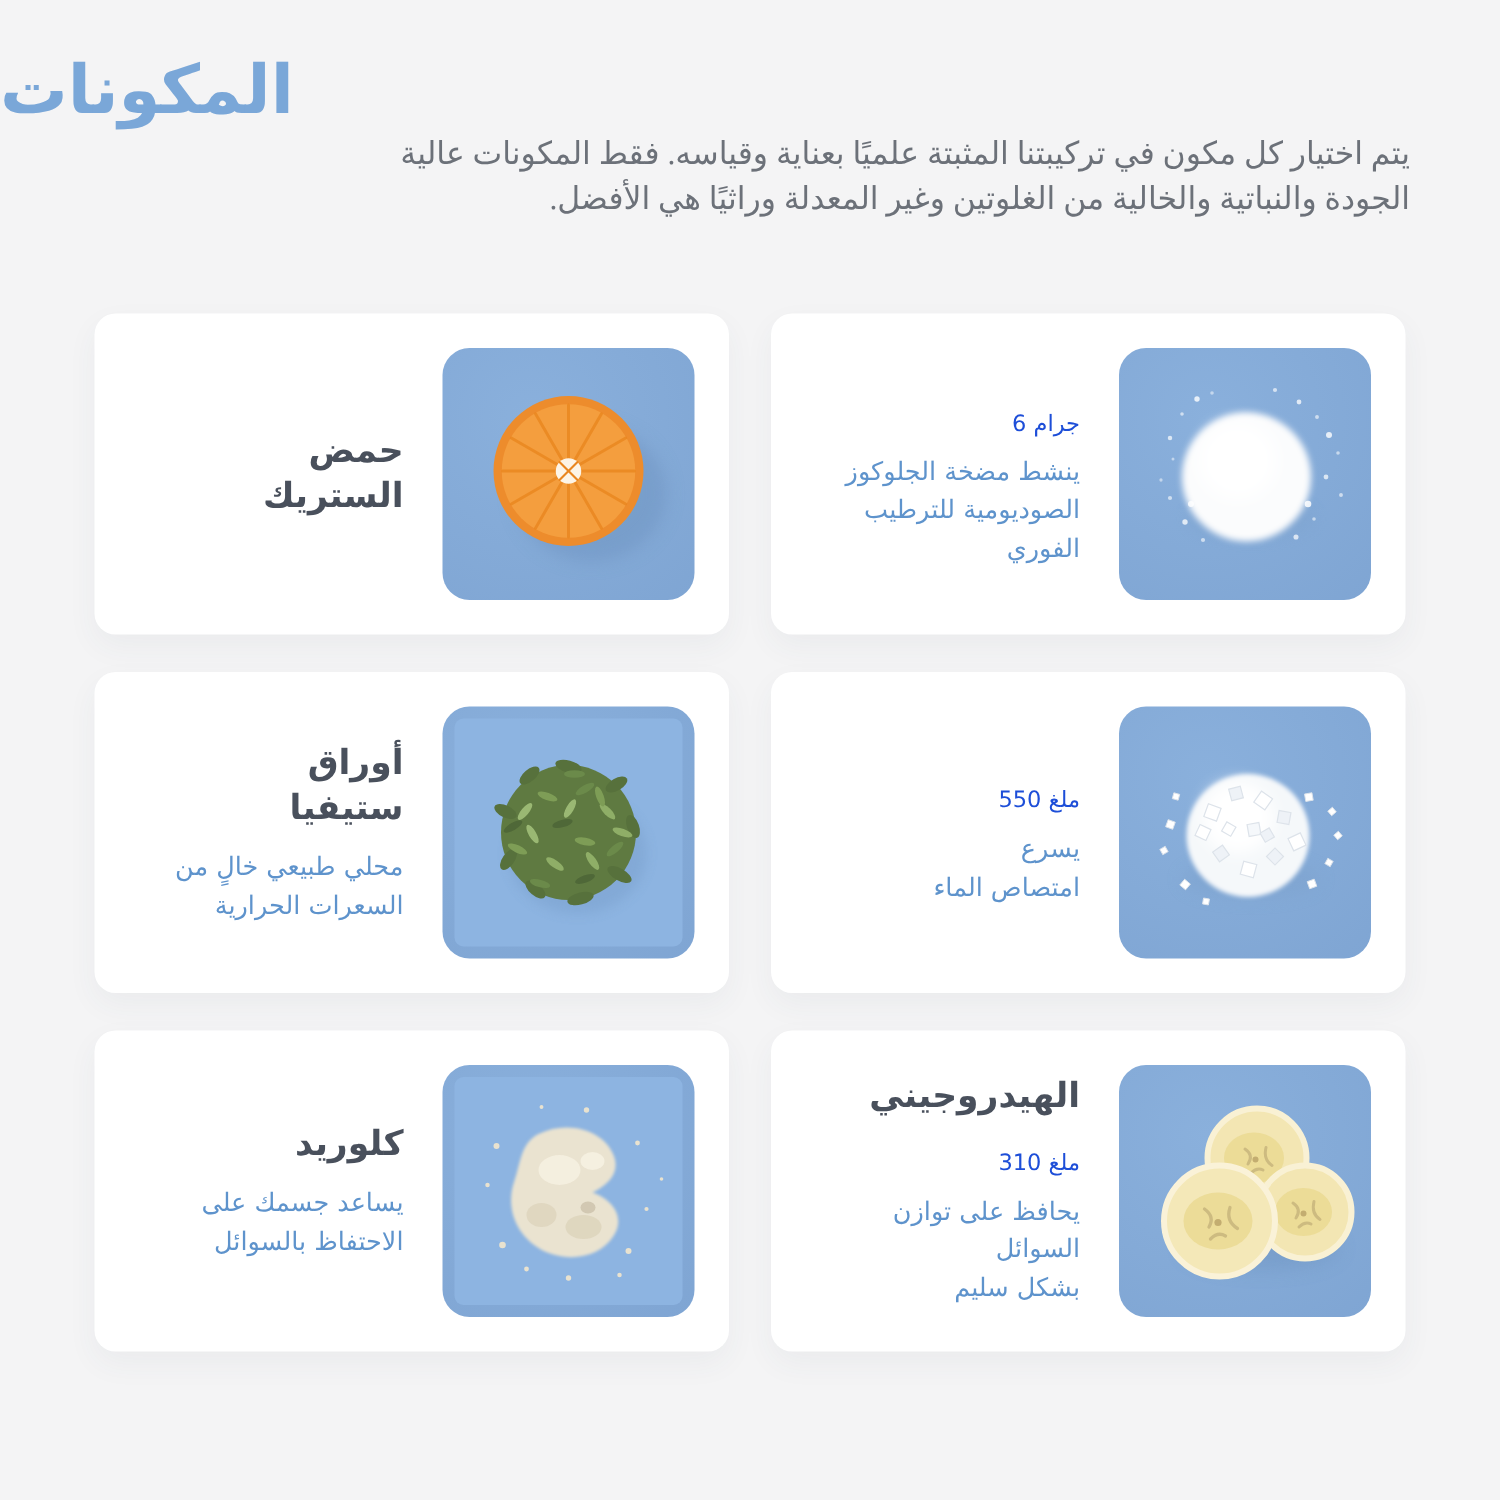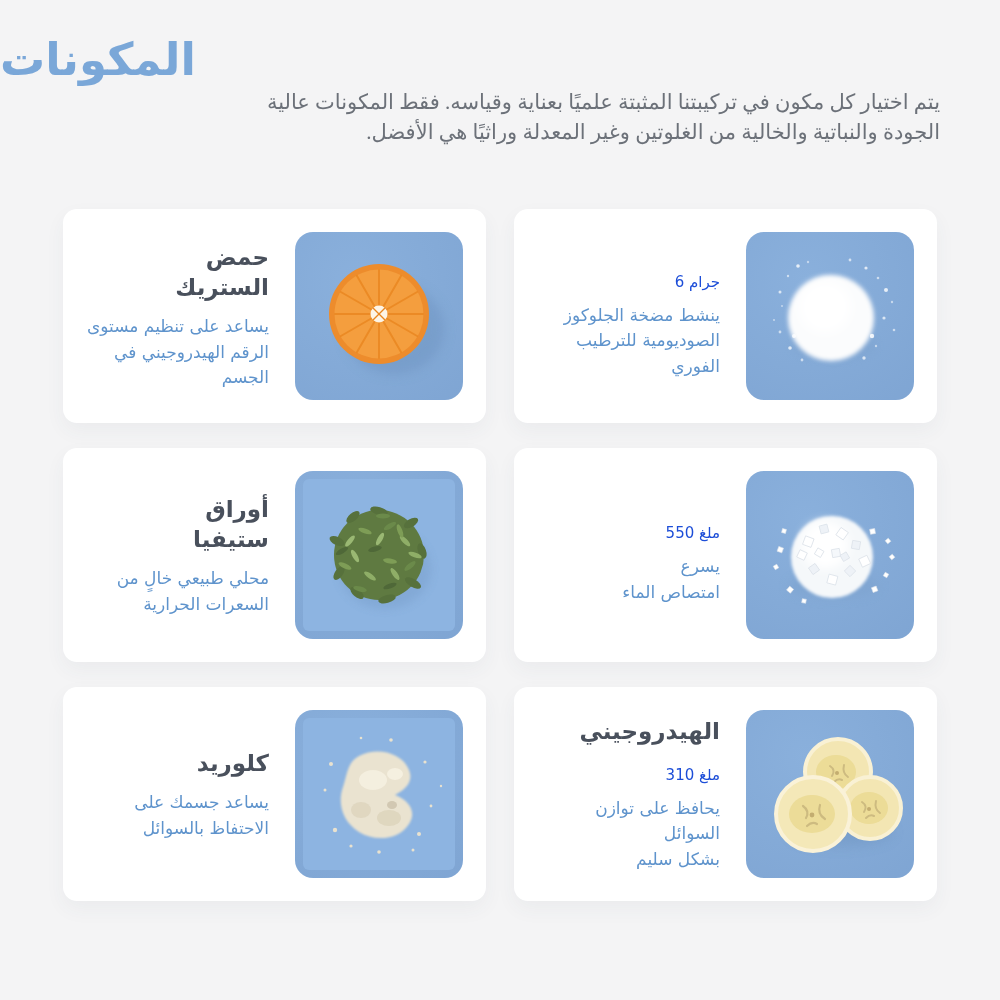--- a/index.html
+++ b/index.html
@@ -126,23 +126,20 @@
           <g stroke="#e9861f" stroke-width="1.4" stroke-linecap="round">
             <line x1="78" y1="76" x2="90" y2="88"></line>
               <line x1="90" y1="76" x2="78" y2="88"></line>
           </g>
         </svg>
       </div>
       <div class="card-text">
         <h3 class="ingredient-title">حمض
 الستريك</h3>
 
-        <p class="ingredient-description">يساعد على تنظيم مستوى
-الرقم الهيدروجيني في
-الجسم</p>
       </div>
     </div>
 
     <div class="card">
       <div class="tile">
         <svg viewBox="0 0 168 168" width="168" height="168">
           <defs>
             <filter id="fGl1" x="-60%" y="-60%" width="220%" height="220%">
                 <feGaussianBlur stdDeviation="5"></feGaussianBlur>
               </filter>

